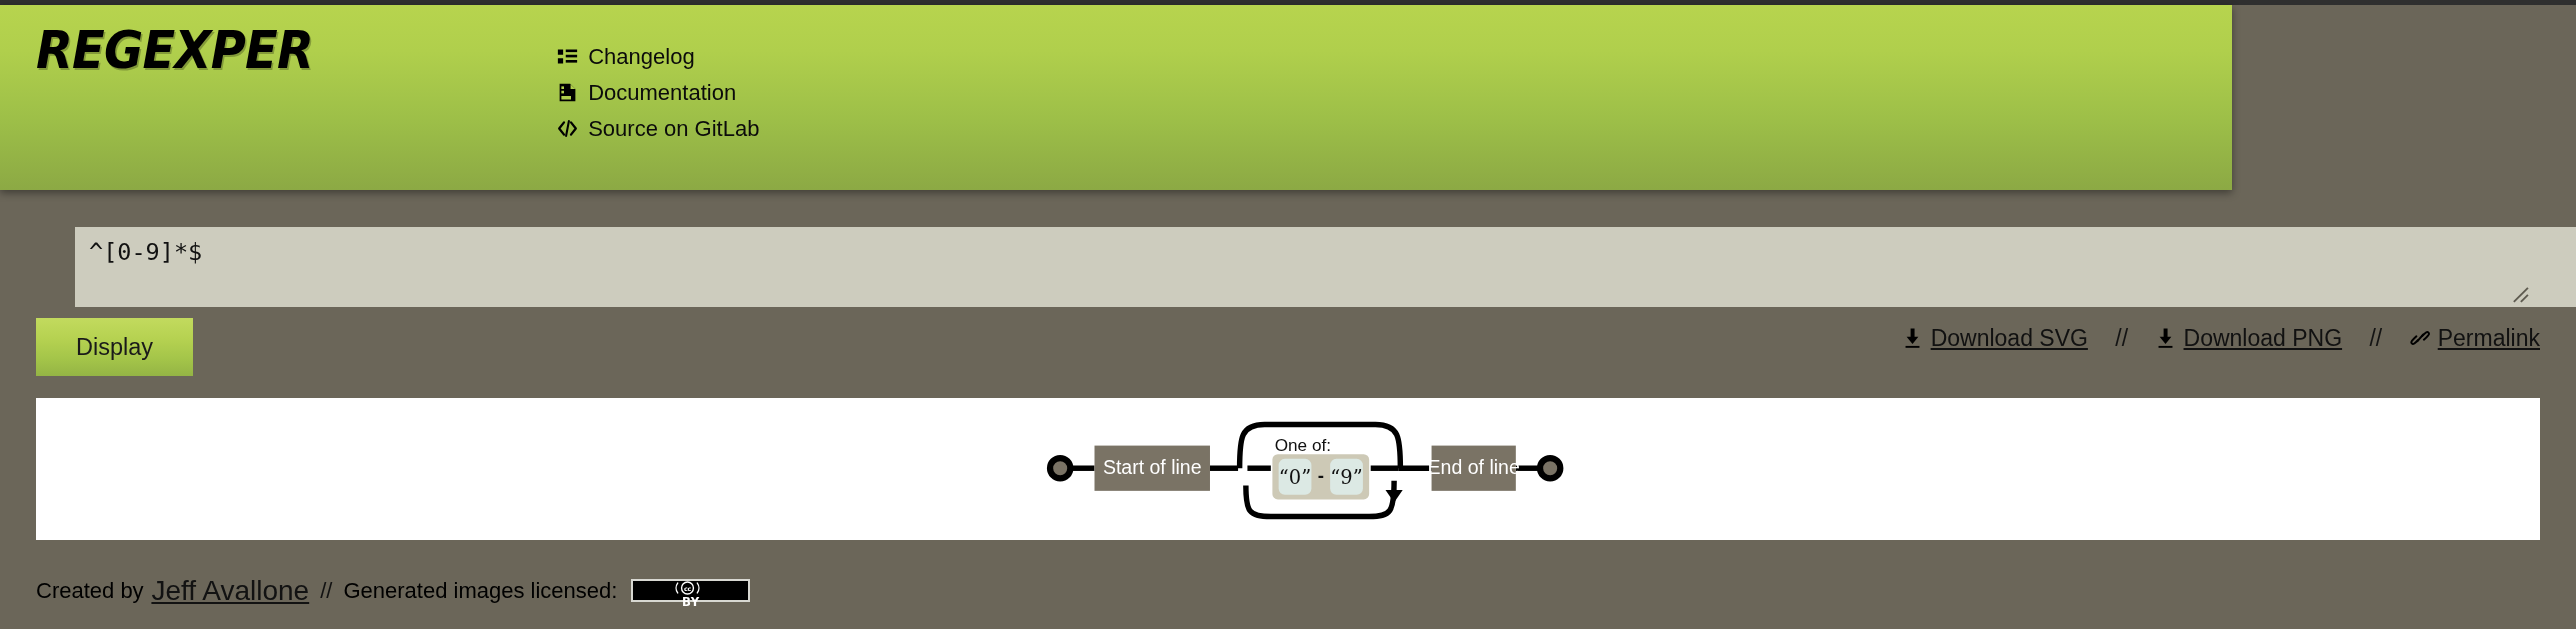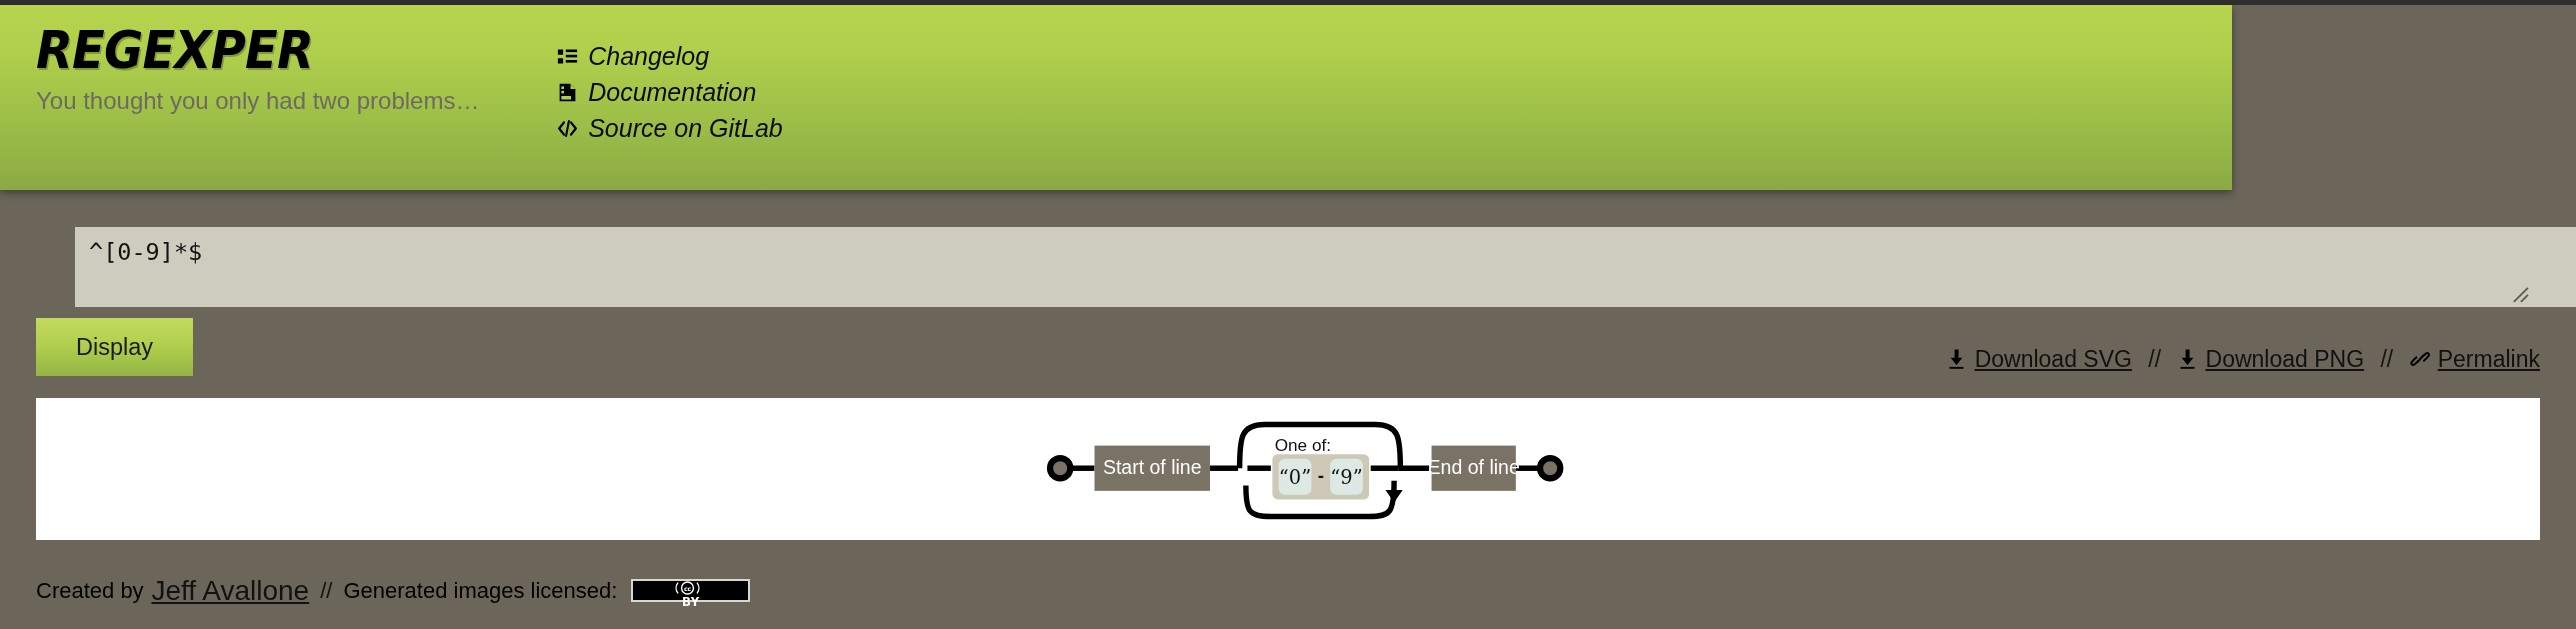--- a/index.html
+++ b/index.html
@@ -82,24 +82,23 @@
   .nav-icon {
     width: 21px;
     height: 21px;
     display: flex;
     align-items: center;
     justify-content: center;
     flex: 0 0 auto;
   }
 
   .nav-label {
-    font-size: 25px;
+    font-size: 22px;
     color: #0b0b0b;
     white-space: nowrap;
-    font-style: italic;
   }
 
   
   .regex-area {
     position: absolute;
     left: 36px;
     top: 227px;
     width: 2504px;
     height: 80px;
     background: #cdccbe;
@@ -141,23 +140,22 @@
     text-align: center;
     padding: 0;
   }
 
   .dl-links {
     position: absolute;
     right: 36px;
     top: 321px;
     display: flex;
     align-items: center;
-    gap: 0;
+    gap: 11px;
     height: 34px;
-    margin-top: 21px;
   }
 
   .dl-link {
     display: flex;
     align-items: center;
     gap: 7.8px;
     cursor: pointer;
   }
 
   .dl-icon {
@@ -265,21 +263,20 @@
 </style>
 </head>
 <body>
 
 <div class="top-edge"></div>
 
 <header class="site-header">
 
   <div class="brand">
     <div class="brand-logo">REGEXPER</div>
-    <div class="brand-tagline">You thought you only had two problems…</div>
   </div>
 
   <nav class="header-nav">
 
     <a class="nav-item">
       <span class="nav-icon">
         <svg viewBox="0 0 24 24" width="21" height="21" aria-hidden="true">
           <rect x="1" y="4" width="6" height="6" fill="#000"></rect>
           <rect x="1" y="14" width="6" height="6" fill="#000"></rect>
           <rect x="10" y="4" width="13" height="3" fill="#000"></rect>

